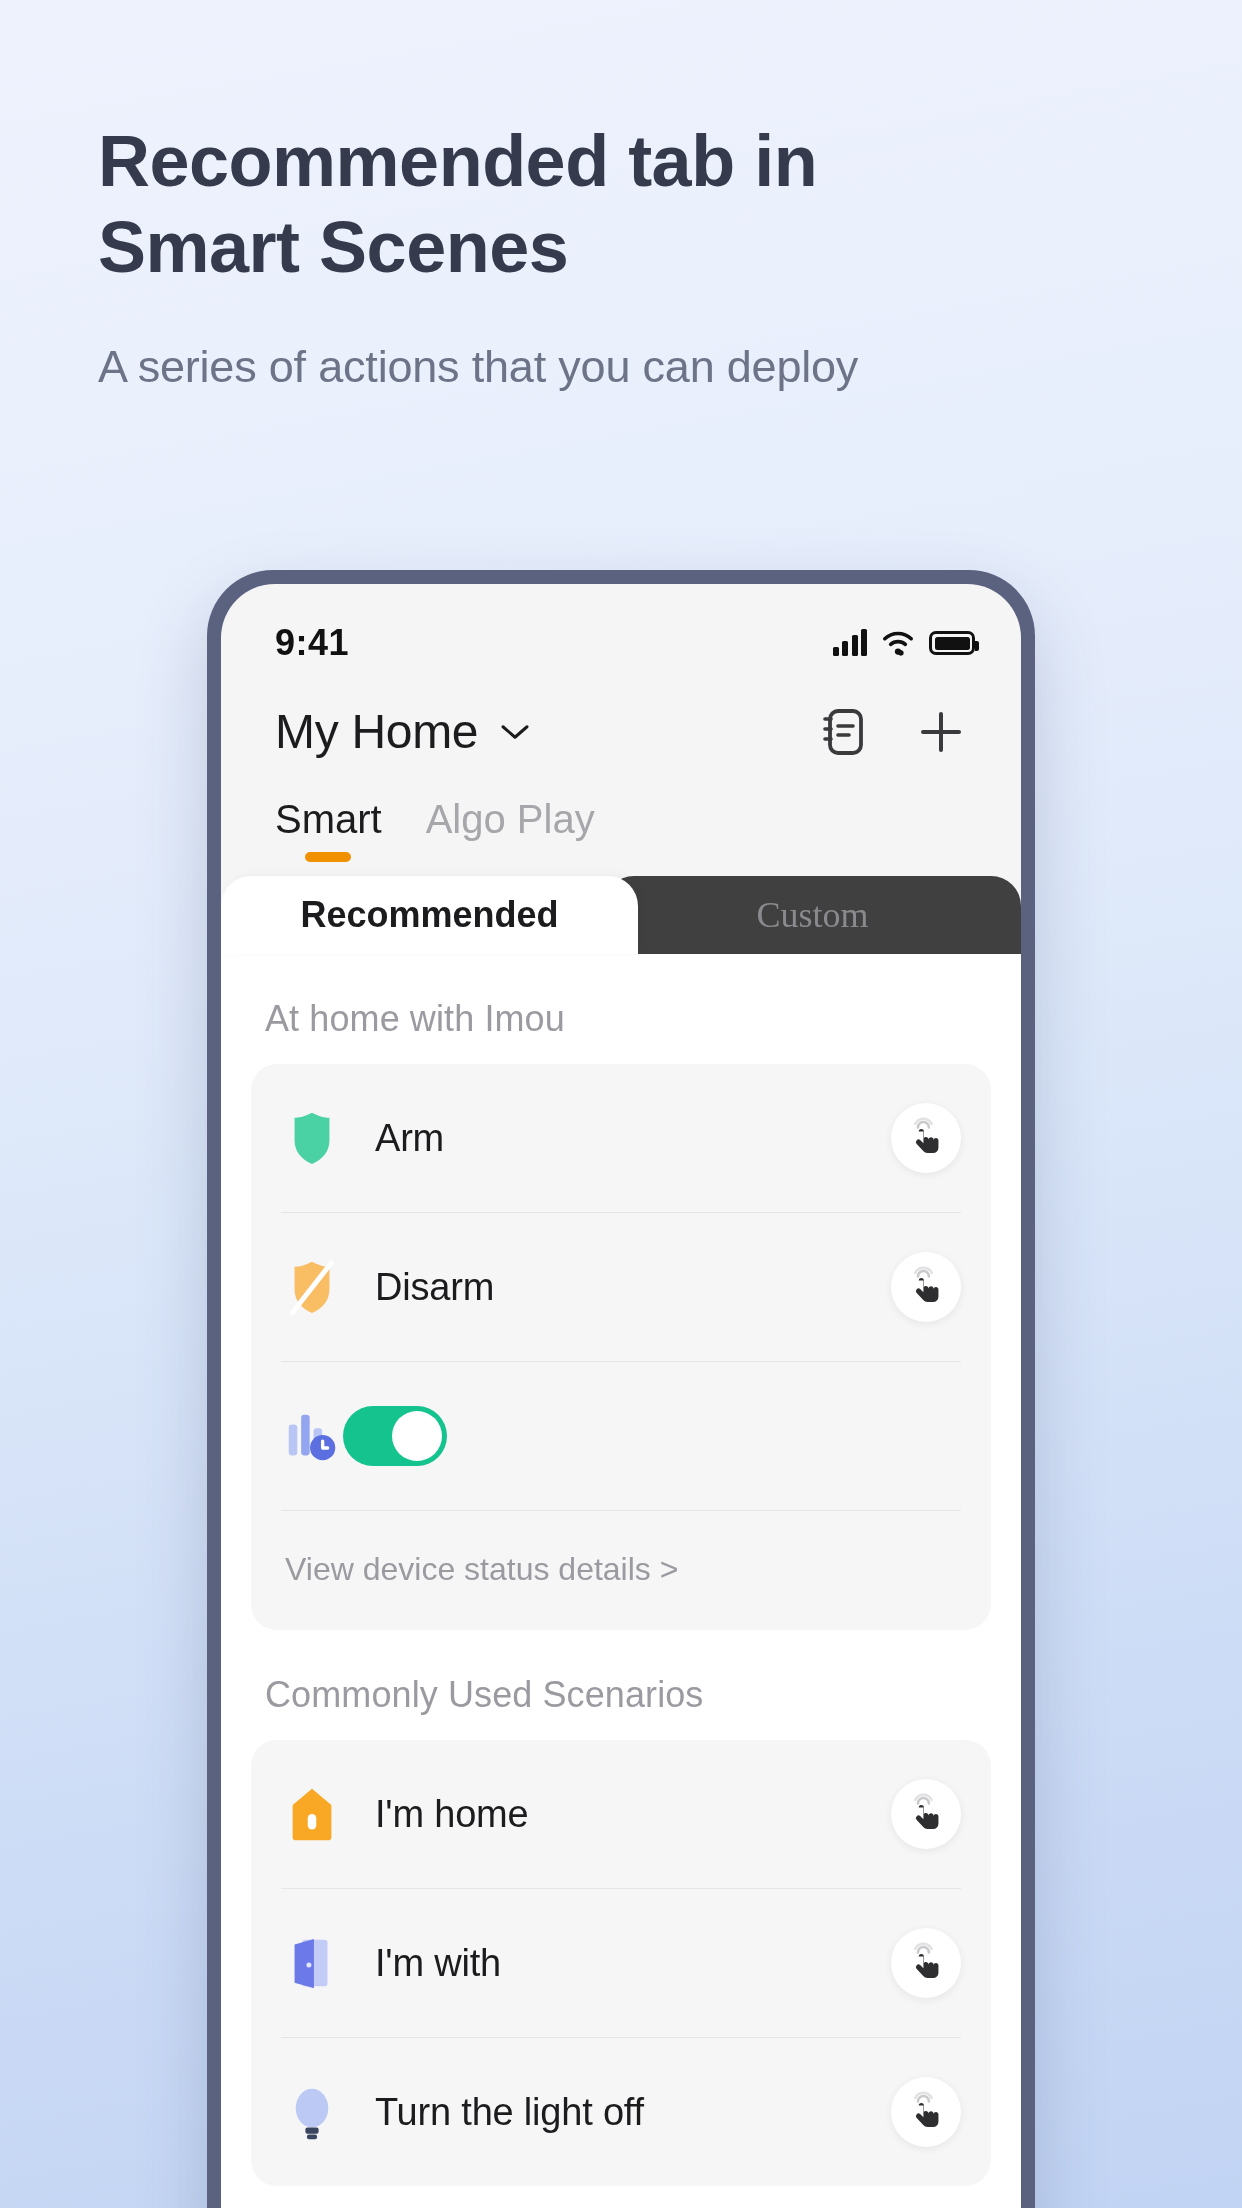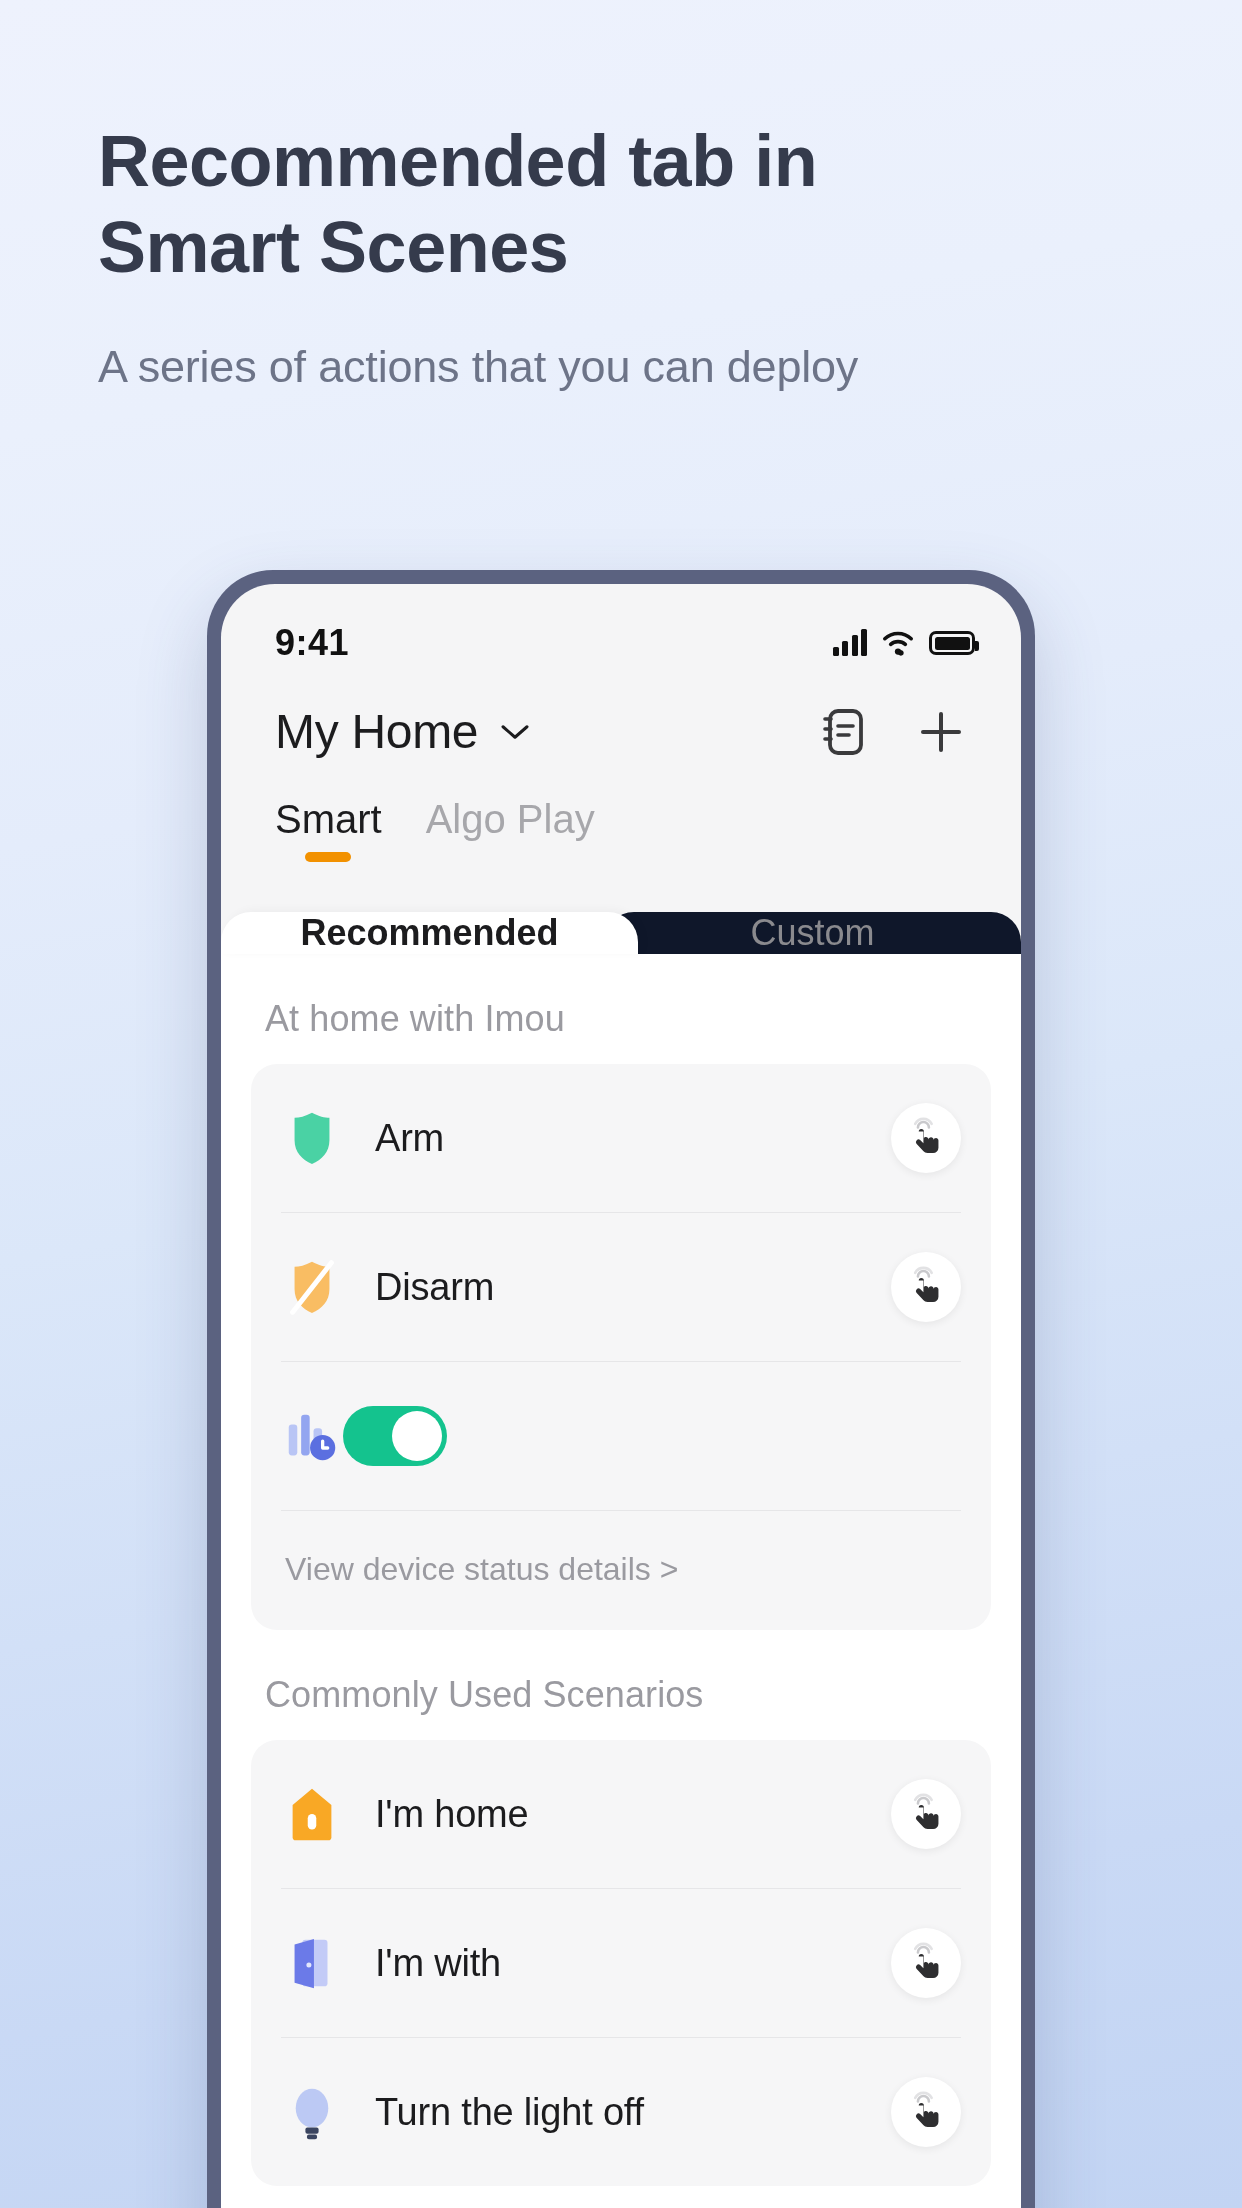--- a/index.html
+++ b/index.html
@@ -81,29 +81,29 @@
   .segtabs { display:flex; gap:44px; padding:38px 54px 0 54px; }
   .segtab { position:relative; padding-bottom:20px; }
   .segtab span { font-size:40px; color:#a7a7ab; }
   .segtab.active span { color:#1c1c1e; }
   .segtab.active::after {
     content:''; position:absolute; left:50%; transform:translateX(-50%);
     bottom:0; width:46px; height:10px; background:#f29100; border-radius:5px;
   }
 
   
-  .pilltabs { display:flex; padding:14px 0 0 0; position:relative; height:92px;align-items:flex-end; }
+  .pilltabs { display:flex; padding:14px 0 0 0; position:relative; height:92px; }
   .pill {
     flex:1; display:flex; align-items:center; justify-content:center;
     font-size:36px; position:relative;
   }
   .pill.inactive {
-    background:#0f172a; color:#8a8a8e;
+    background:#404040; color:#8a8a8e;
     border-radius:30px 30px 0 0;
-    margin-left:-34px; z-index:1;
+    margin-left:-34px; z-index:1;font-family:Liberation Serif, serif;
   }
   .pill.active {
     background:#ffffff; color:#1c1c1e; font-weight:600;
     border-radius:30px 30px 0 0; z-index:2;
     box-shadow:4px -2px 10px rgba(0,0,0,0.04);
   }
 
   
   .sheet {
     background:#ffffff; padding:0 30px 0 30px;

